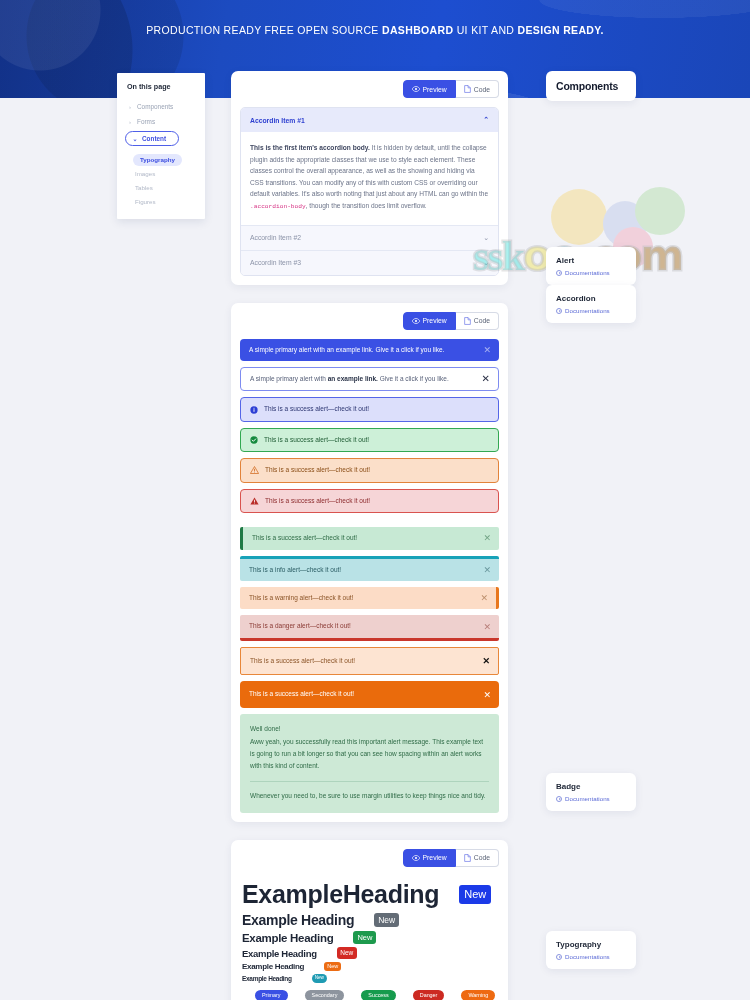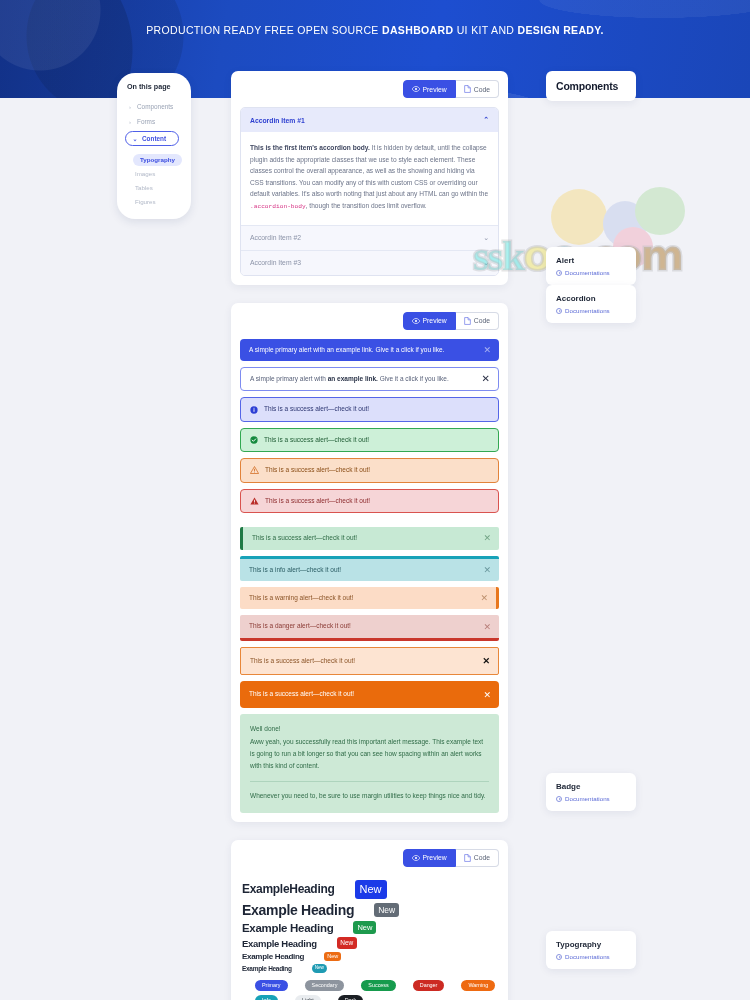--- a/index.html
+++ b/index.html
@@ -31,22 +31,22 @@
     letter-spacing: 0.35px;
     font-weight: 400;
   }
   .banner-title b { font-weight: 700; }
 
   
   .page { position: absolute; left: 0; top: 0; width: 750px; height: 1000px; }
 
   
   .toc {
-    position: absolute; left: 117px; top: 73px; width: 74px;
-    background: #fff; border-radius: 18px;
+    position: absolute; left: 117px; top: 73px; width: 88px;
+    background: #fff; border-radius: 1px;
     box-shadow: 0 3px 10px rgba(23,37,84,0.10);
     padding: 9px 0 11px 0;
   }
   .toc-title { font-size: 7.2px; font-weight: 700; color: #1d2535; padding: 0 10px 0 10px; }
   .toc-list { margin-top: 8px; }
   .toc-row {
     display: flex; align-items: center; gap: 4px;
     font-size: 6.4px; color: #9aa3b5; padding: 4px 10px;
   }
   .toc-chev {
@@ -146,21 +146,21 @@
 
   
   .badge-demo { padding: 4px 2px 2px 2px; }
   .hrow { display: flex; align-items: center; gap: 7px; margin-bottom: 3px; }
   .hrow .htext { font-weight: 700; color: #1d2535; letter-spacing: -0.3px; }
   .bdg {
     display: inline-block; color: #fff; font-weight: 400;
     border-radius: 3px; line-height: 1; margin-left: 13px;
   }
   .bdg.rounded { border-radius: 20px; padding-left: 7px; padding-right: 7px; }
-  .h1 .htext { font-size: 12px; } .h1 .bdg { font-size: 11px; padding: 4px 5px; }
+  .h1 .htext { font-size: 25px; } .h1 .bdg { font-size: 11px; padding: 4px 5px; }
   .h2 .htext { font-size: 14px; } .h2 .bdg { font-size: 8.5px; padding: 3px 4px; }
   .h3 .htext { font-size: 11.5px; } .h3 .bdg { font-size: 7.5px; padding: 3px 4px; }
   .h4 .htext { font-size: 9.5px; } .h4 .bdg { font-size: 6.5px; padding: 2.5px 3.5px; }
   .h5 .htext { font-size: 8px; } .h5 .bdg { font-size: 5.5px; padding: 2px 3px; }
   .h6 .htext { font-size: 6.5px; } .h6 .bdg { font-size: 4.6px; padding: 2px 3px; }
   .pill-row { display: flex; gap: 4px; align-items: center; margin-top: 7px; flex-wrap: wrap; }
   .pill-row .bdg { font-size: 5.4px; padding: 3px 7px; border-radius: 20px; }
 
   
   .right-col { position: absolute; left: 546px; top: 71px; width: 90px; }

